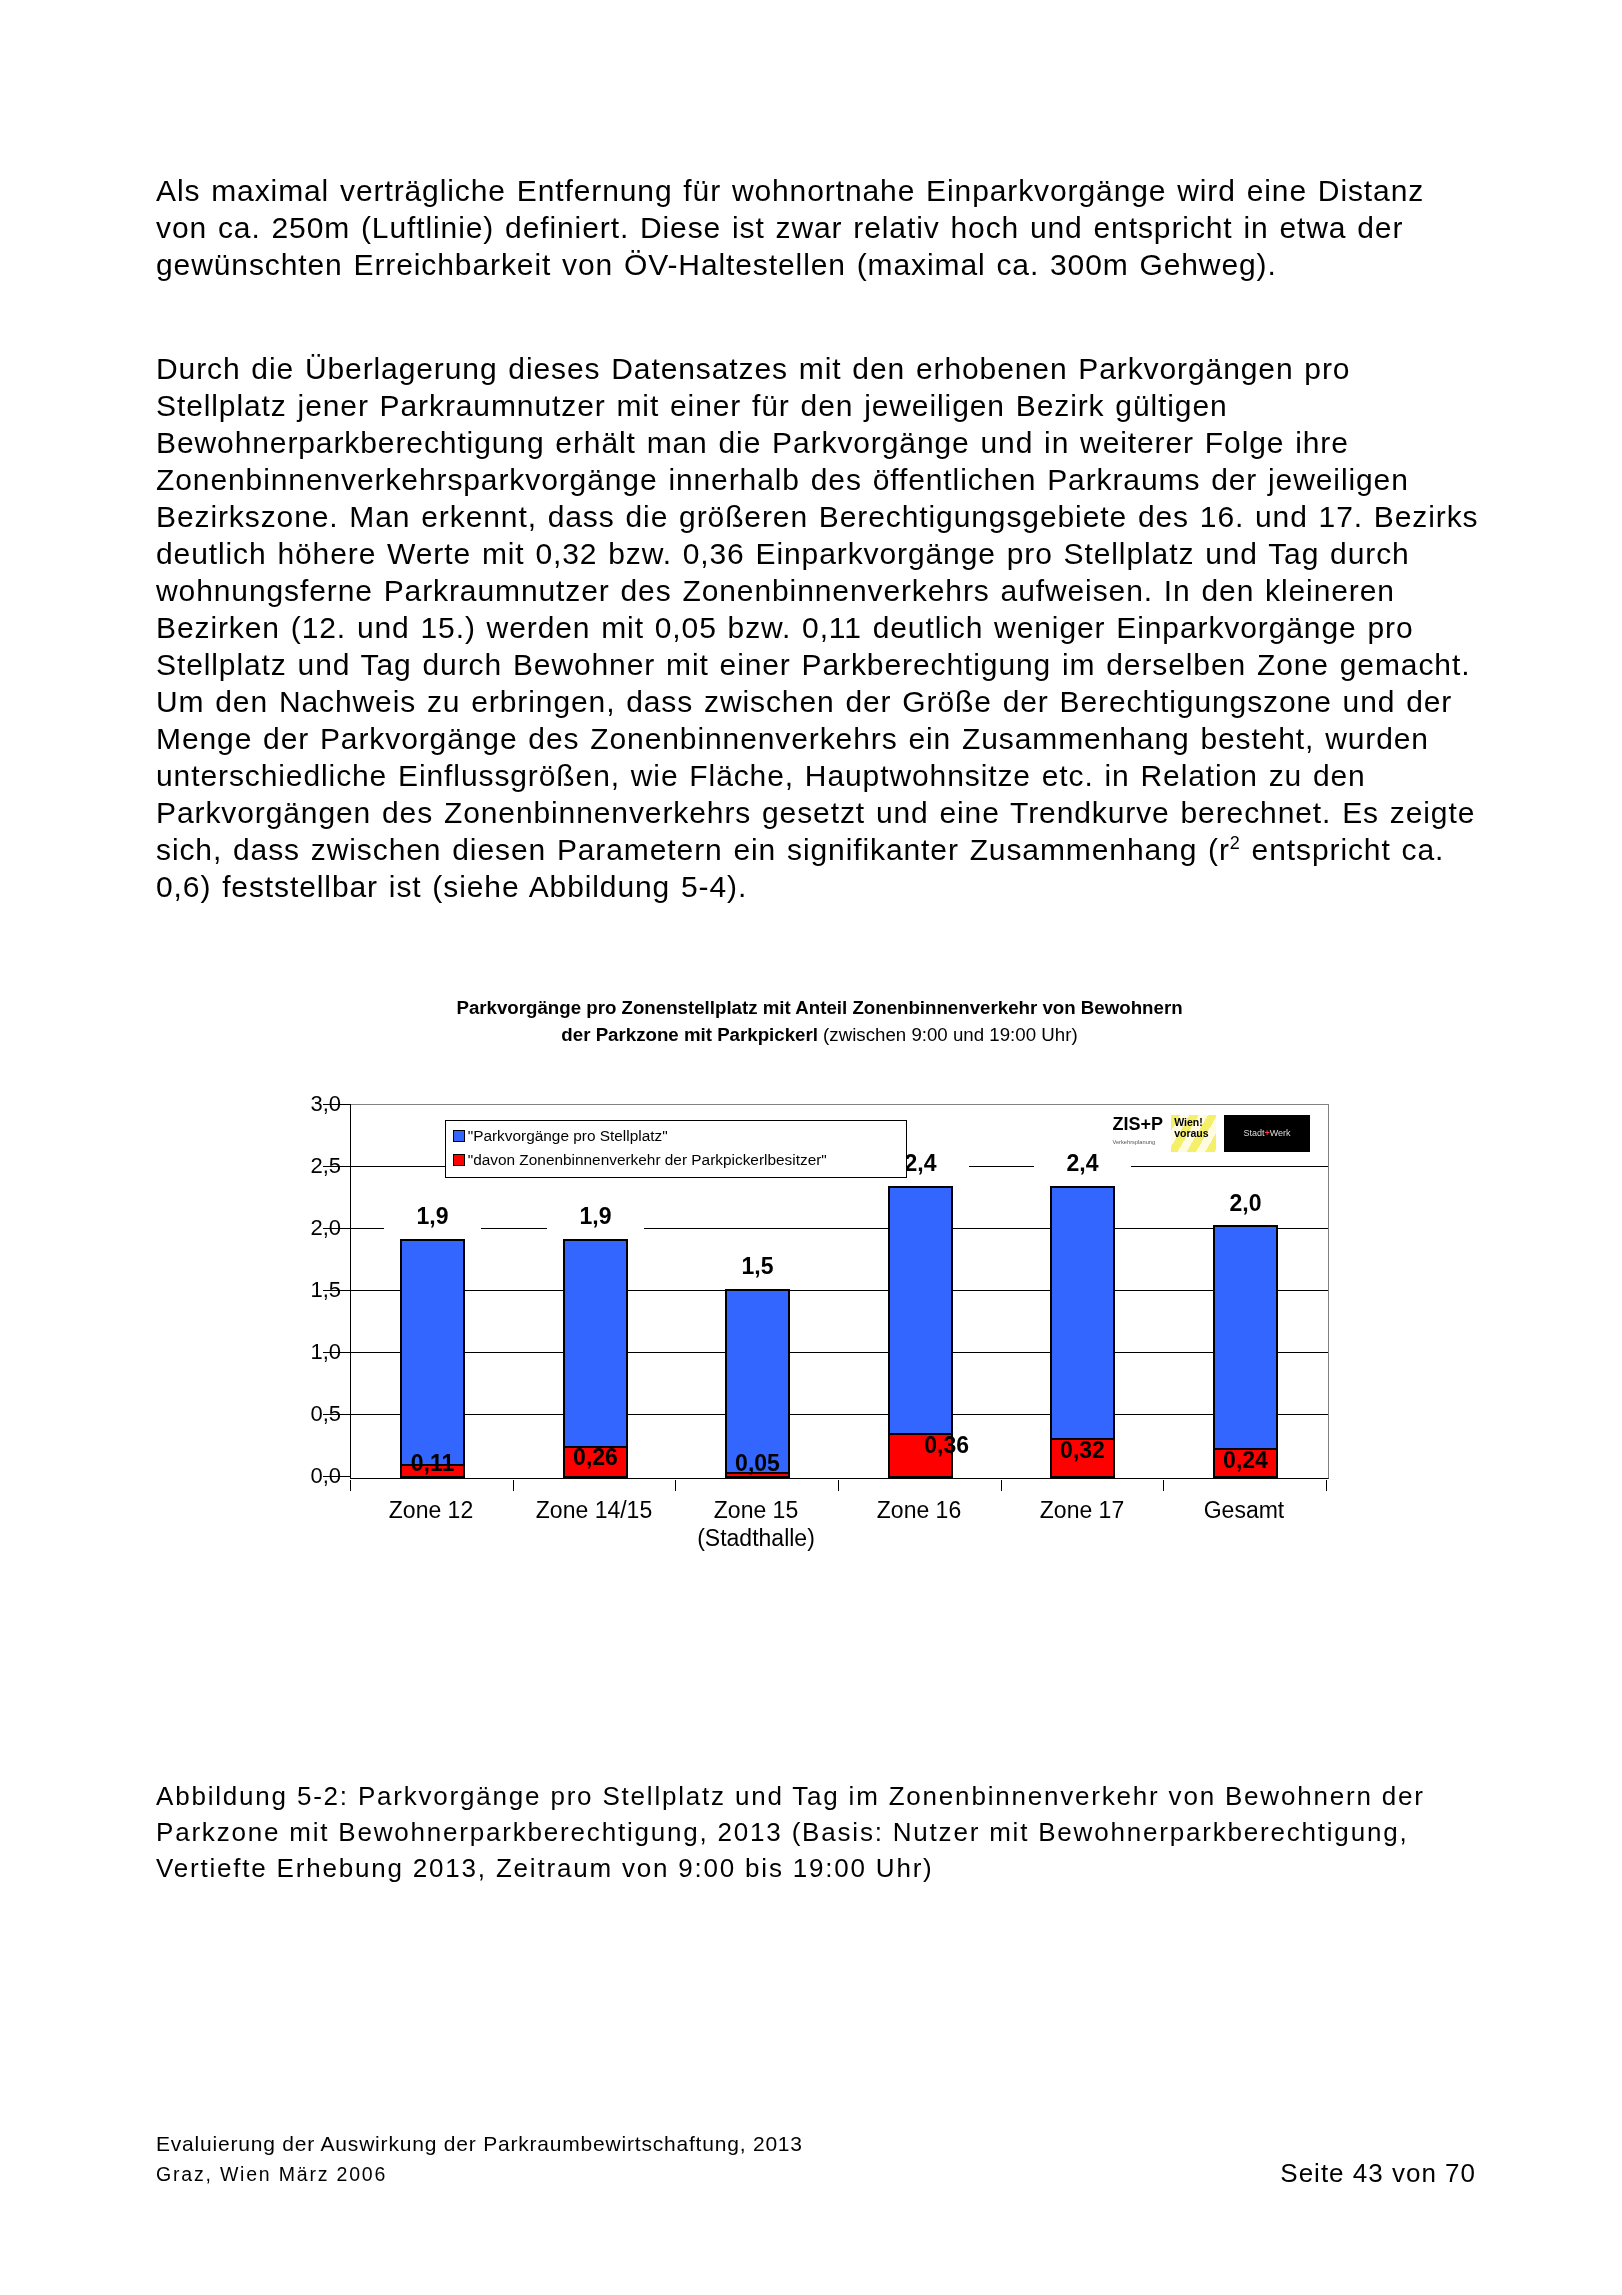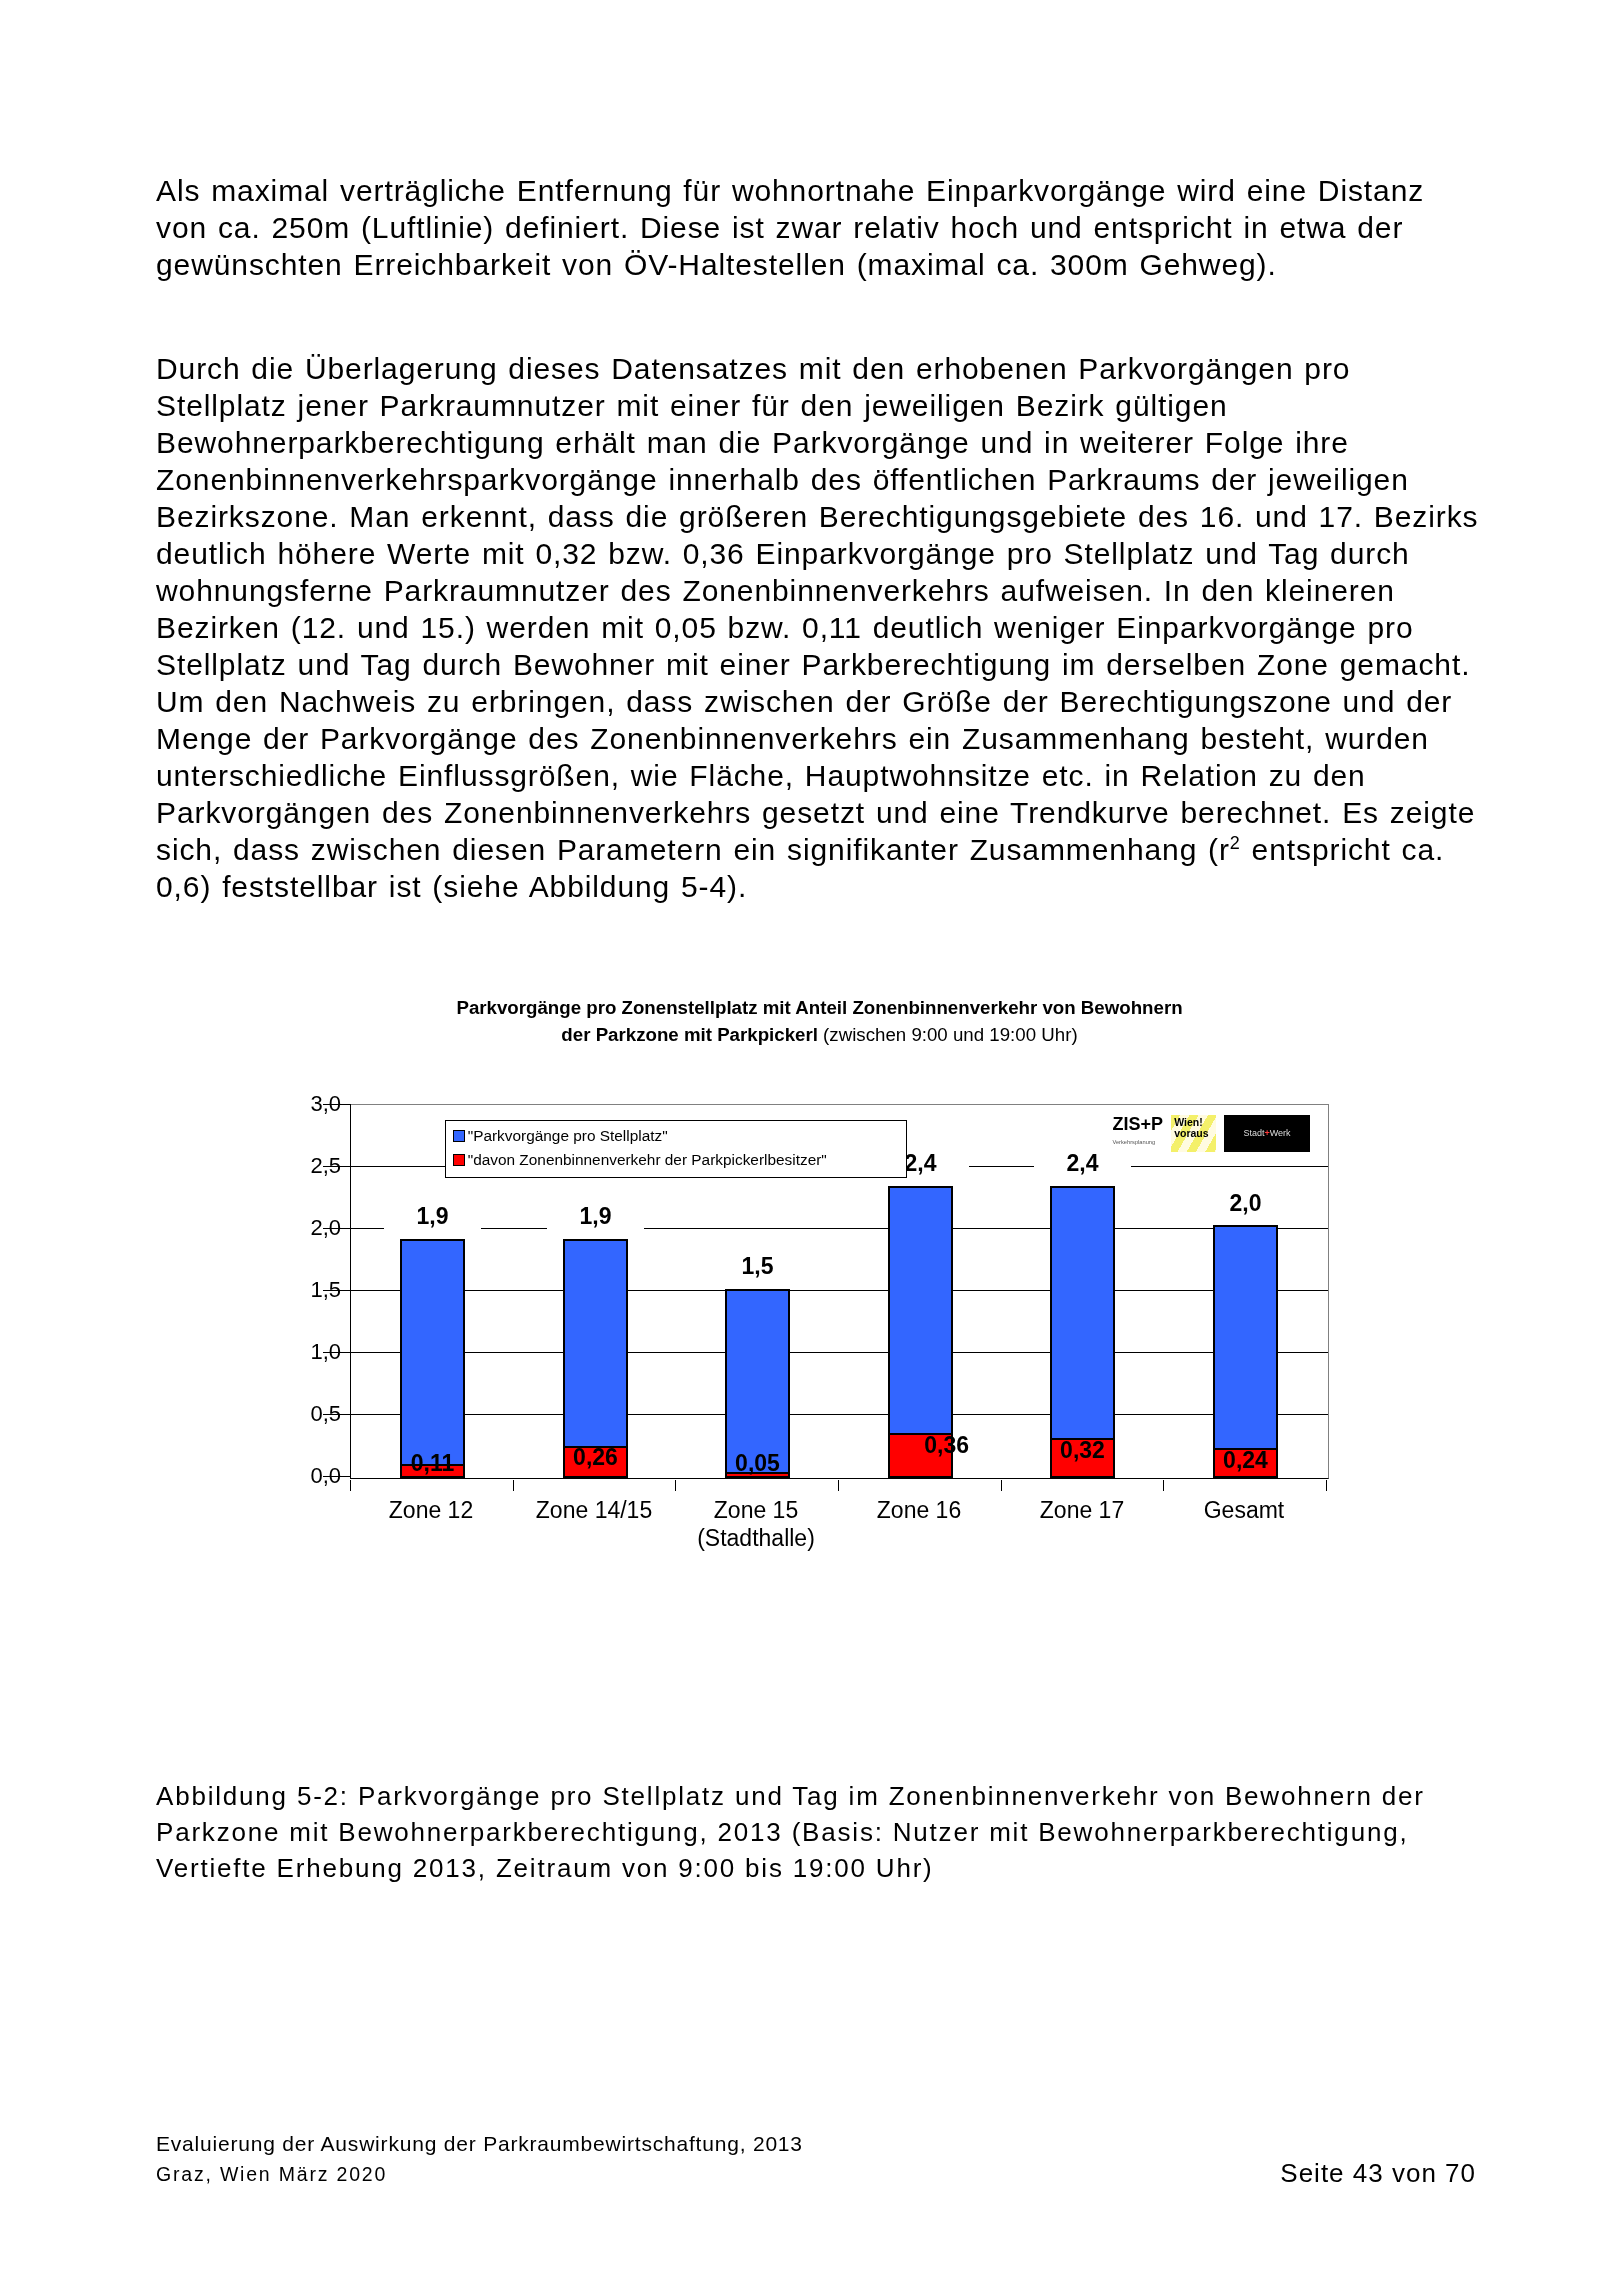--- a/index.html
+++ b/index.html
@@ -180,15 +180,15 @@
       </div>
       <div class="xlabel" style="left: 887px;">
         <div>Gesamt</div>
       </div>
     </div>
 </div>
 
 <p id="caption">Abbildung 5-2: Parkvorgänge pro Stellplatz und Tag im Zonenbinnenverkehr von Bewohnern der Parkzone mit Bewohnerparkberechtigung, 2013 (Basis: Nutzer mit Bewohnerparkberechtigung, Vertiefte Erhebung 2013, Zeitraum von 9:00 bis 19:00 Uhr)</p>
 
 <div id="footer-line1">Evaluierung der Auswirkung der Parkraumbewirtschaftung, 2013</div>
-<div id="footer-line2">Graz, Wien März 2020</div>
+<div id="footer-line2">Graz, Wien März 2006</div>
 <div id="footer-page">Seite 43 von 70</div>
 
 
 </body></html>

